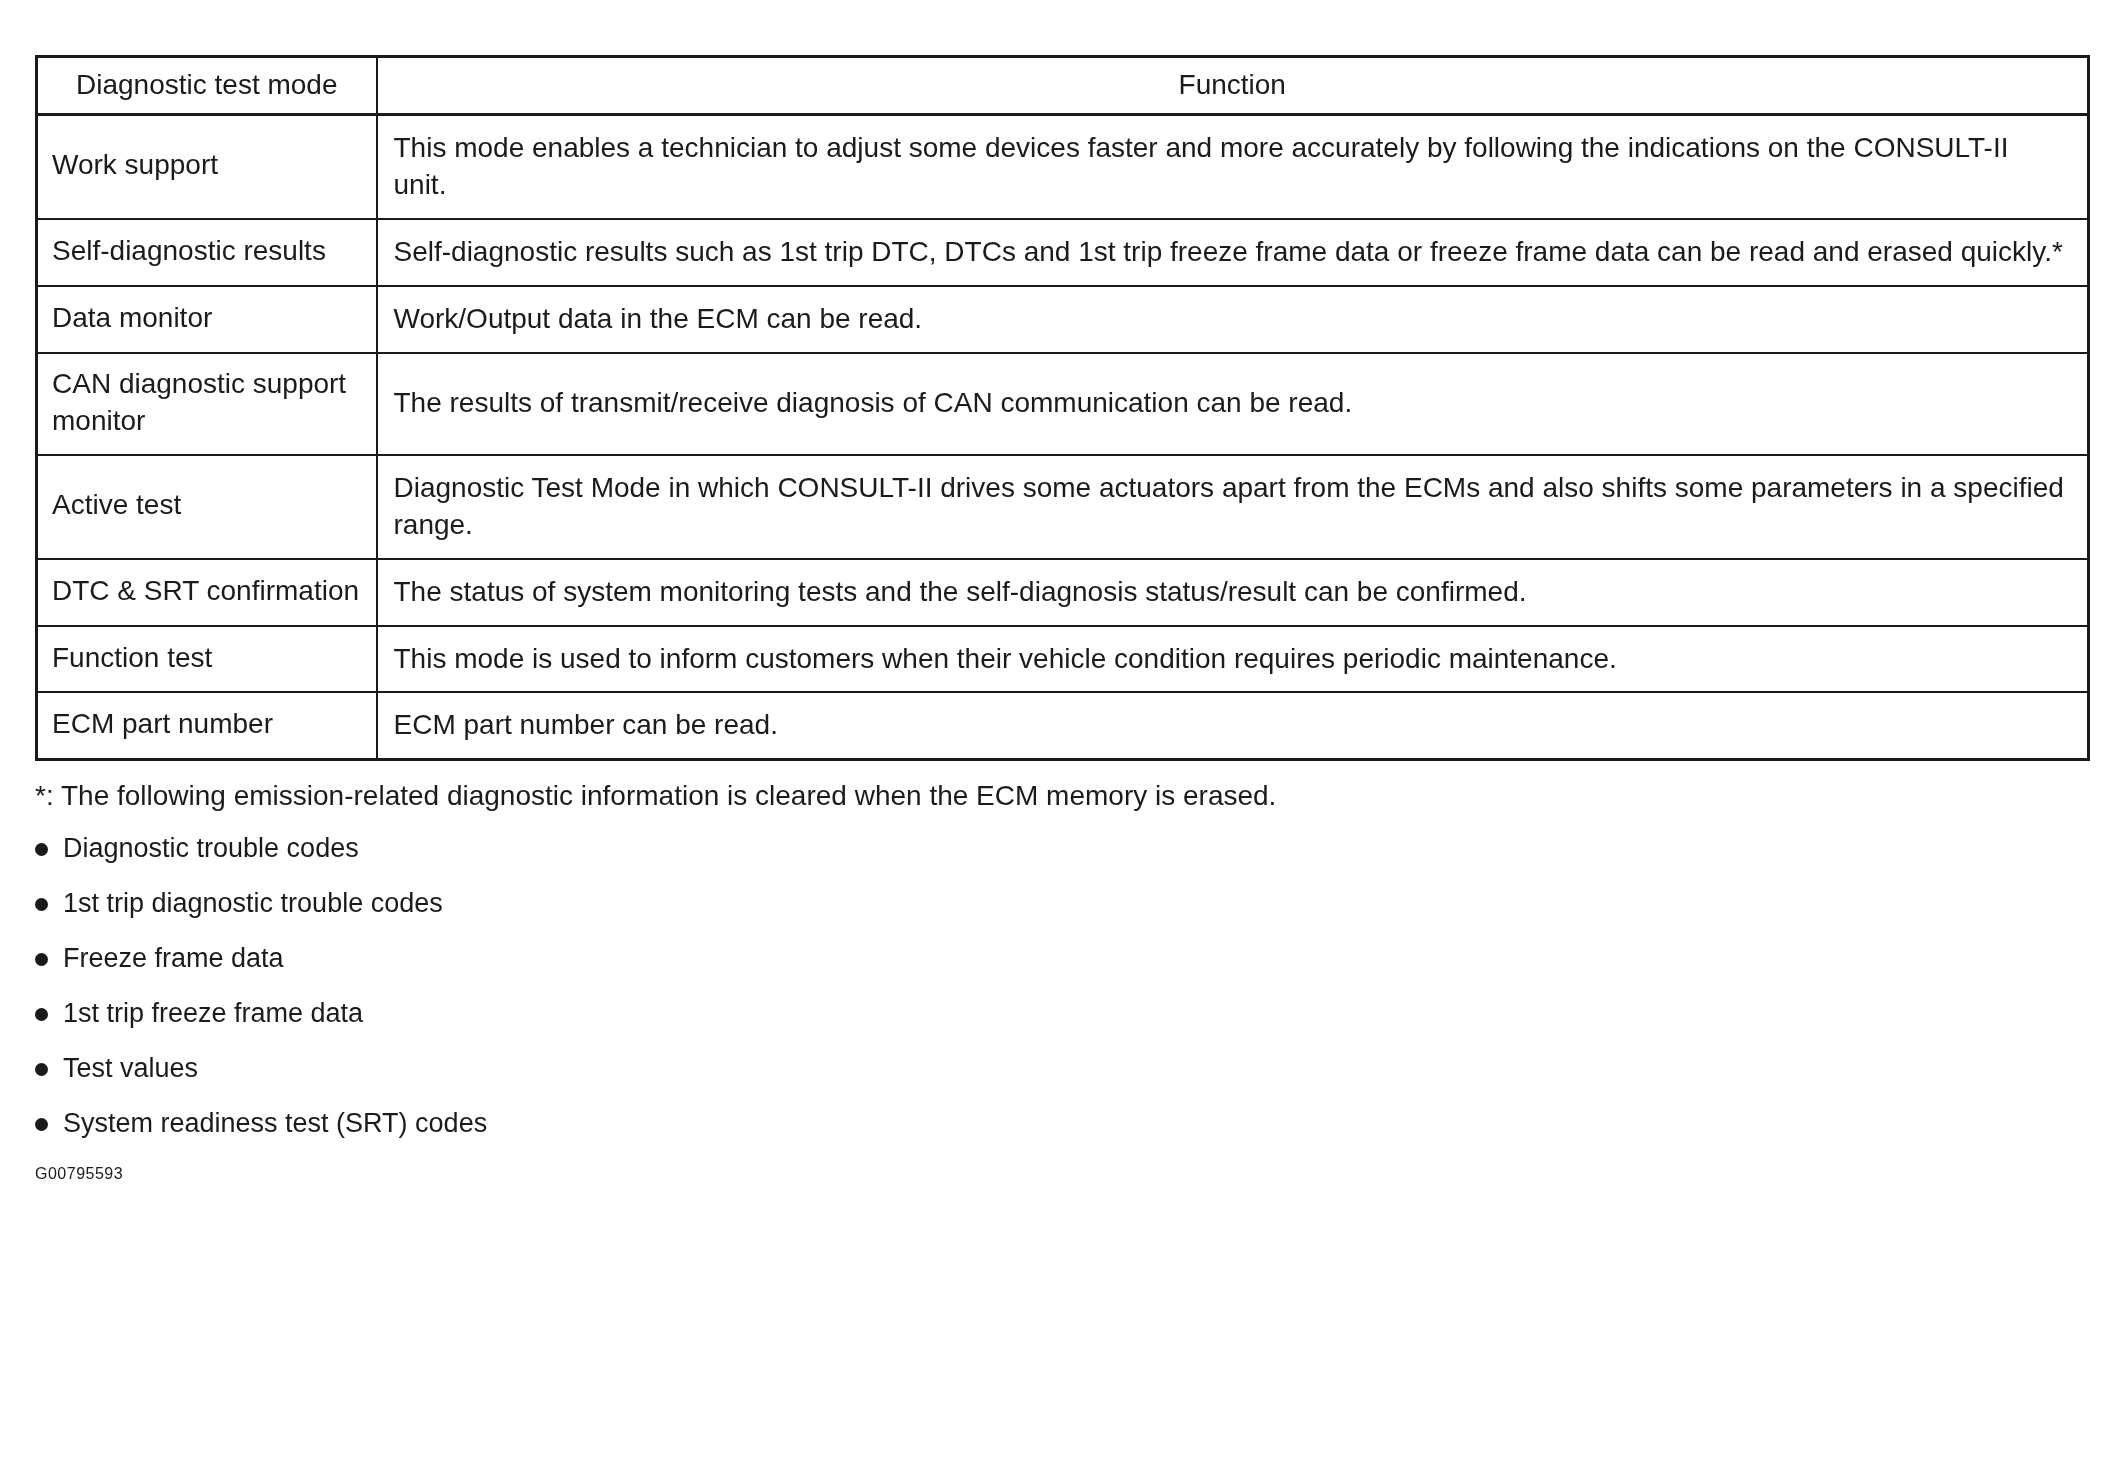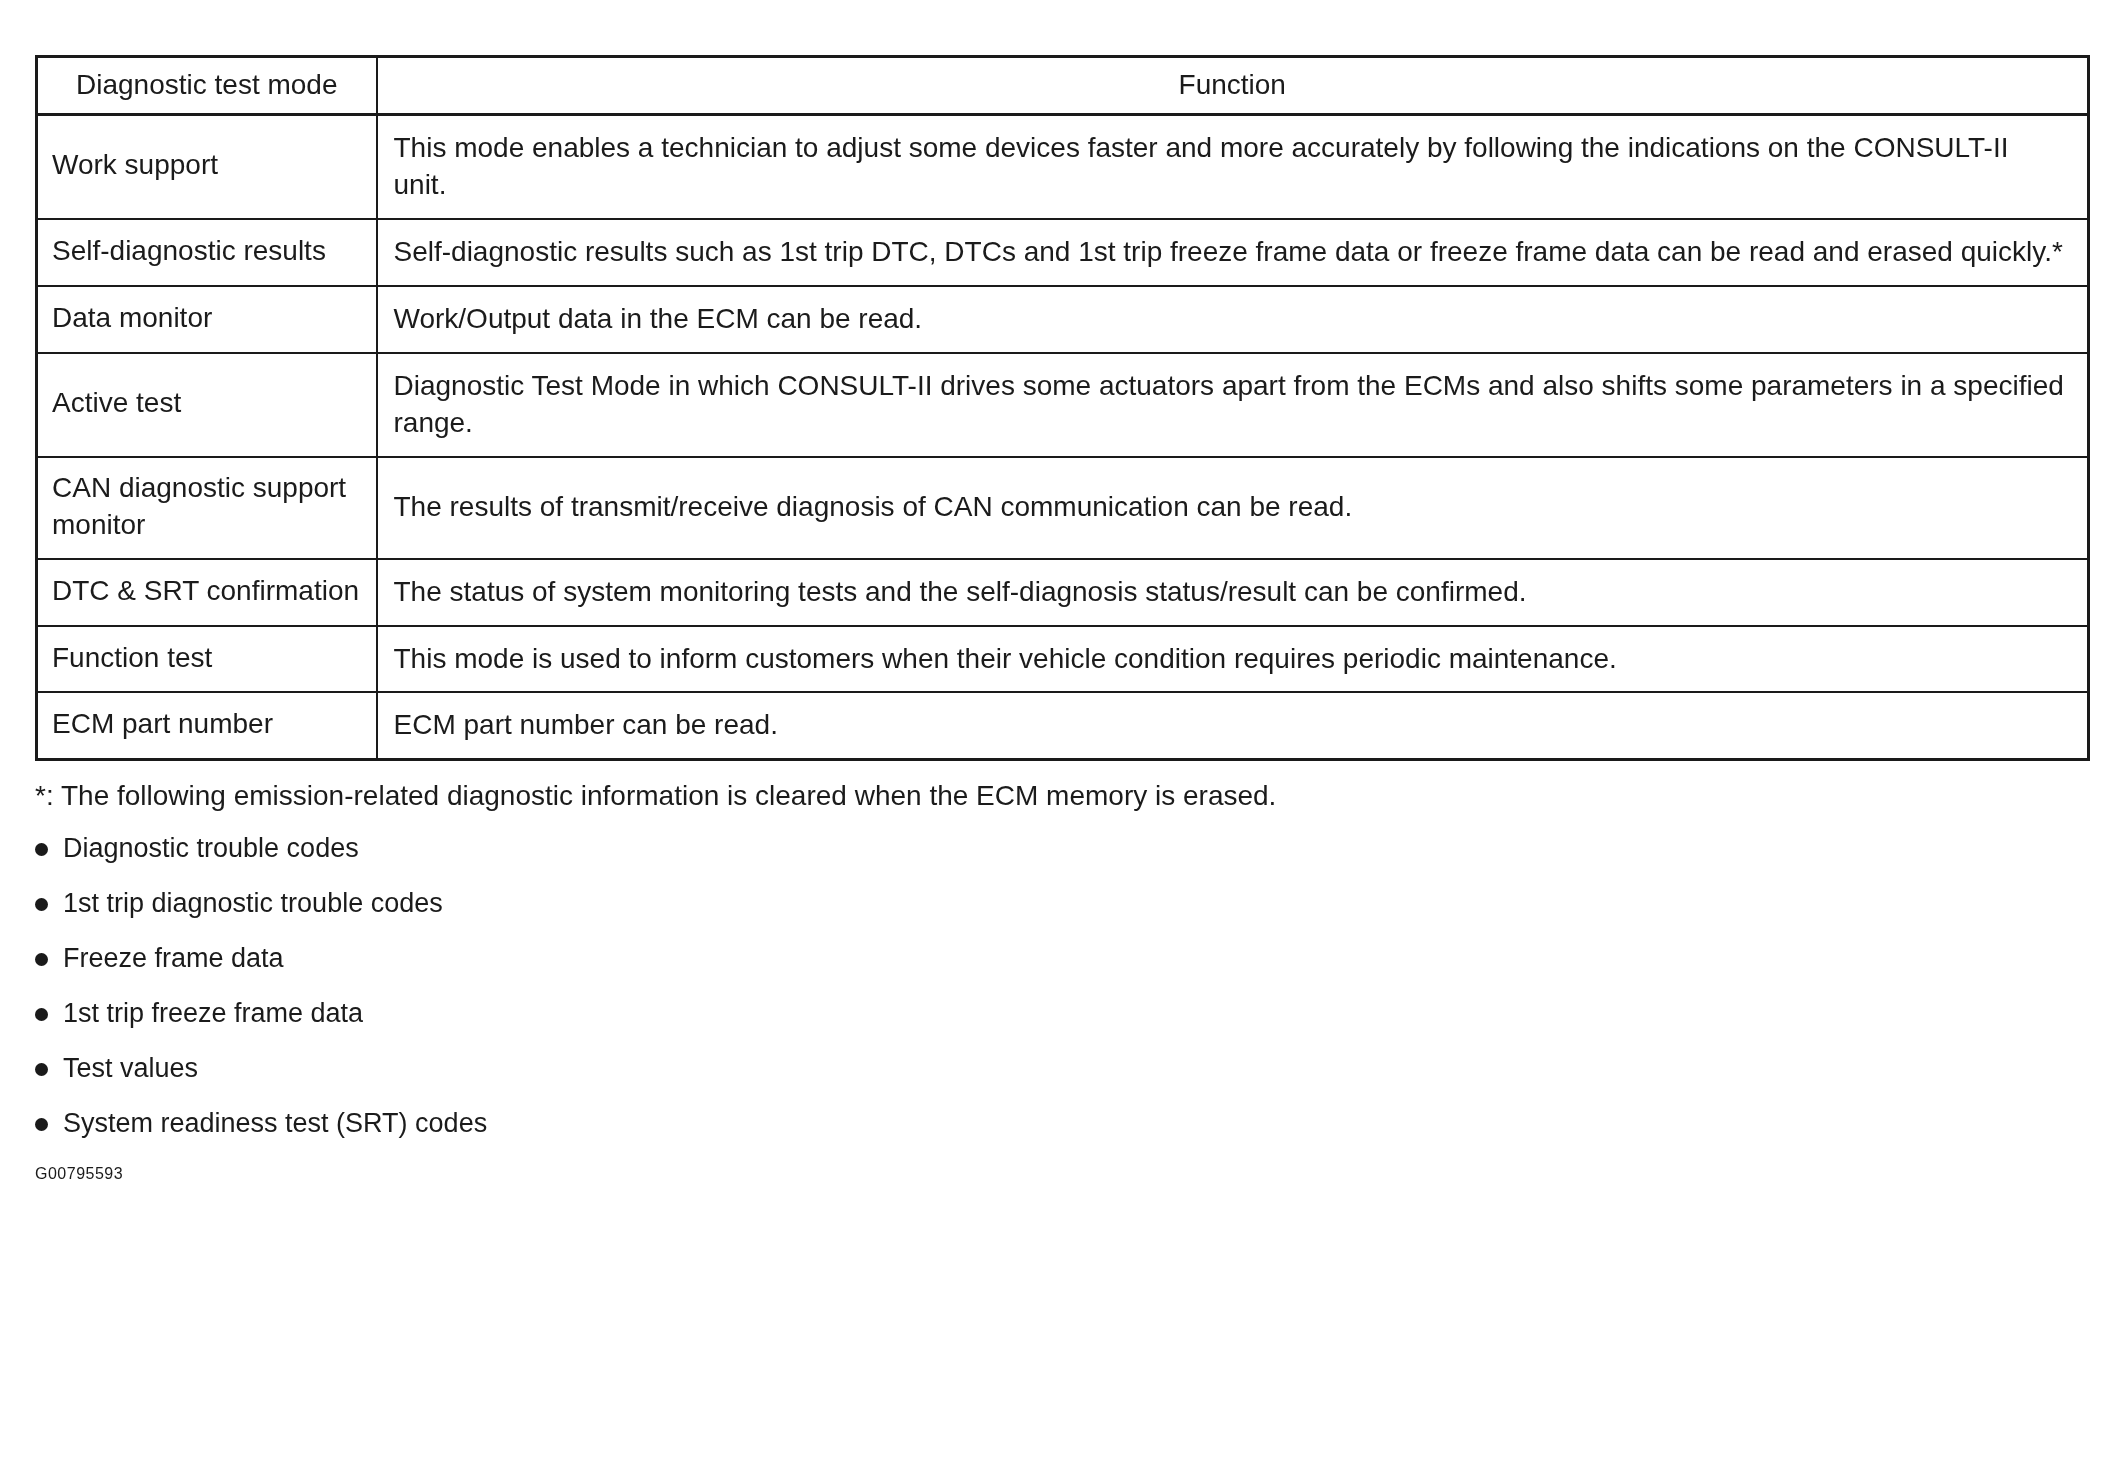--- a/index.html
+++ b/index.html
@@ -97,26 +97,26 @@
       </tr>
       <tr>
         <td class="mode-cell">Self-diagnostic results</td>
         <td class="function-cell">Self-diagnostic results such as 1st trip DTC, DTCs and 1st trip freeze frame data or freeze frame data can be read and erased quickly.*</td>
       </tr>
       <tr>
         <td class="mode-cell">Data monitor</td>
         <td class="function-cell">Work/Output data in the ECM can be read.</td>
       </tr>
       <tr>
+        <td class="mode-cell">CAN diagnostic support monitor</td>
+        <td class="function-cell">The results of transmit/receive diagnosis of CAN communication can be read.</td>
+      </tr>
+      <tr>
         <td class="mode-cell">Active test</td>
         <td class="function-cell">Diagnostic Test Mode in which CONSULT-II drives some actuators apart from the ECMs and also shifts some parameters in a specified range.</td>
-      </tr>
-      <tr>
-        <td class="mode-cell">CAN diagnostic support monitor</td>
-        <td class="function-cell">The results of transmit/receive diagnosis of CAN communication can be read.</td>
       </tr>
       <tr>
         <td class="mode-cell">DTC &amp; SRT confirmation</td>
         <td class="function-cell">The status of system monitoring tests and the self-diagnosis status/result can be confirmed.</td>
       </tr>
       <tr>
         <td class="mode-cell">Function test</td>
         <td class="function-cell">This mode is used to inform customers when their vehicle condition requires periodic maintenance.</td>
       </tr>
       <tr>

